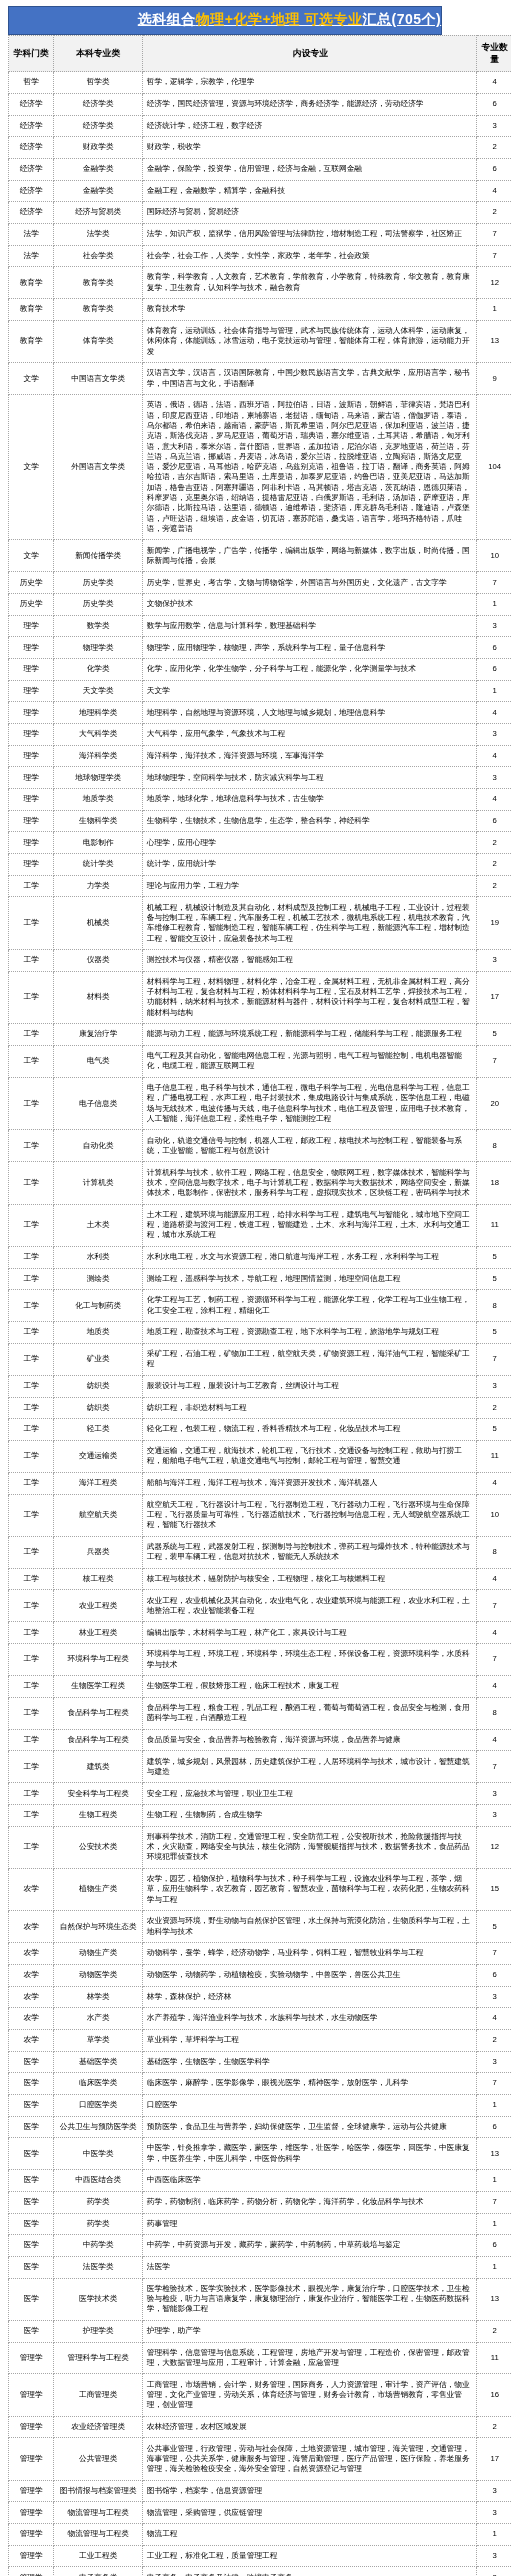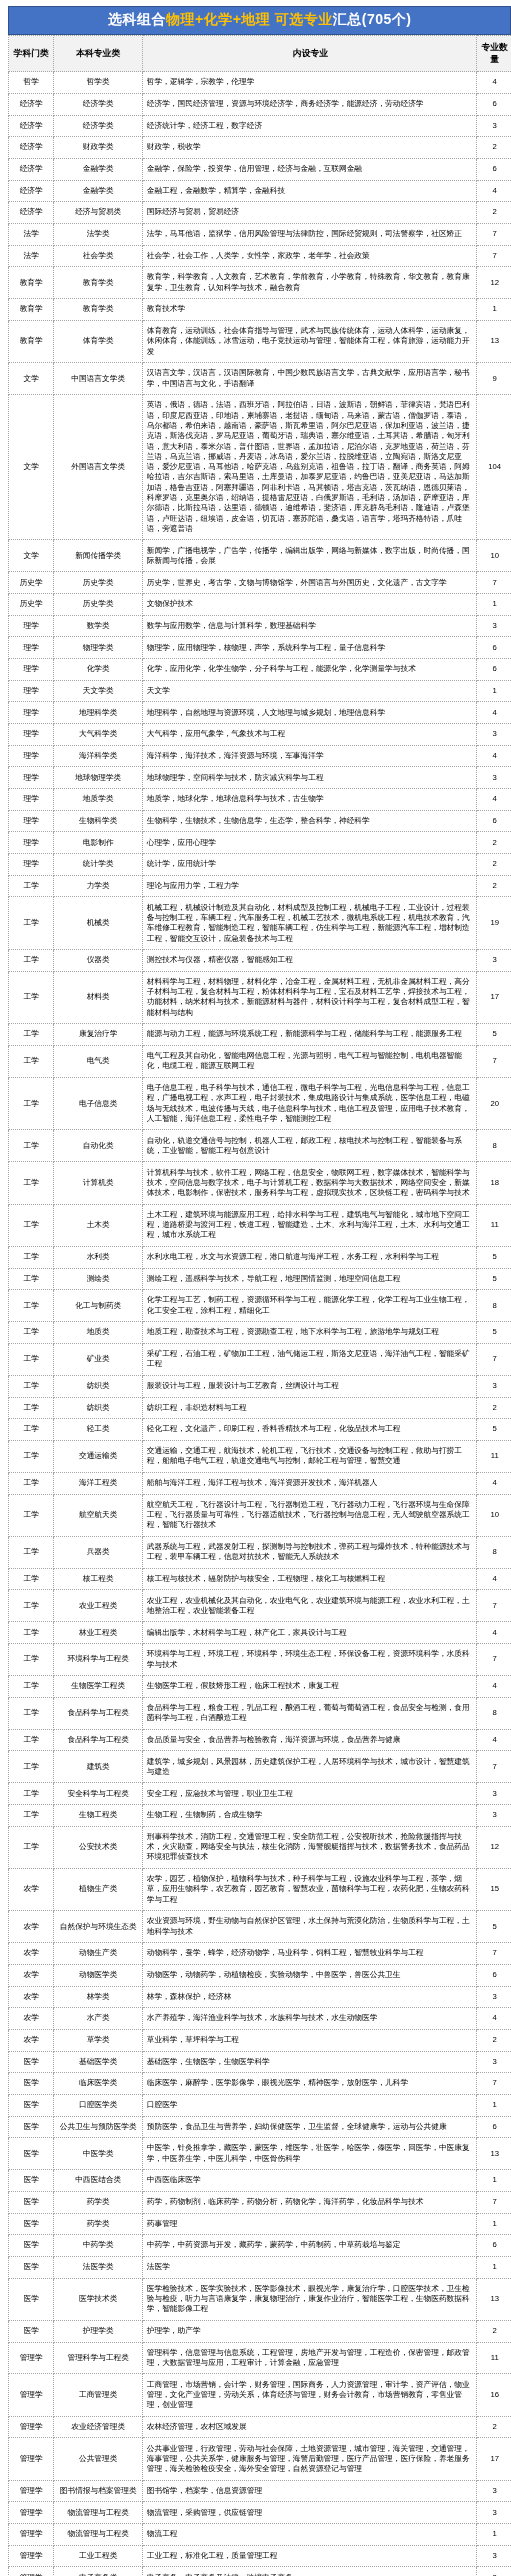--- a/index.html
+++ b/index.html
@@ -7,30 +7,31 @@
     padding: 0;
     background: #ffffff;
     font-family: "Liberation Sans", "DejaVu Sans", sans-serif;
   }
   .page {
     width: 512px;
     box-sizing: border-box;
     padding: 6.2px 0 2.1px 8.2px;
   }
   .title-bar {
-    width: 503px;
+    width: 434px;
     box-sizing: border-box;
     background: #4472C4;
     border: 0.5px solid #2F528F;
     color: #ffffff;
     font-size: 14px;
     font-weight: bold;
-    text-align: center;
+    text-align: right;
     padding: 4.1px 0 4.6px 0;
     letter-spacing: 0.5px;
+    text-decoration: underline;
   }
   .title-bar .hl { color: #FFC000; }
   table.majors-table {
     width: 503px;
     border-collapse: collapse;
     table-layout: fixed;
   }
   .majors-table col.c1 { width: 45px; }
   .majors-table col.c2 { width: 89px; }
   .majors-table col.c3 { width: 334px; }
@@ -131,21 +132,21 @@
   <tr>
     <td>经济学</td>
     <td>经济与贸易类</td>
     <td class="majors">国际经济与贸易，贸易经济</td>
     <td>2</td>
   </tr>
 
   <tr>
     <td>法学</td>
     <td>法学类</td>
-    <td class="majors">法学，马耳他语，监狱学，信用风险管理与法律防控，国际经贸规则，司法警察学，社区矫正</td>
+    <td class="majors">法学，知识产权，监狱学，信用风险管理与法律防控，增材制造工程，司法警察学，社区矫正</td>
     <td>7</td>
   </tr>
 
   <tr>
     <td>法学</td>
     <td>社会学类</td>
     <td class="majors">社会学，社会工作，人类学，女性学，家政学，老年学，社会政策</td>
     <td>7</td>
   </tr>
 
@@ -383,42 +384,42 @@
   <tr>
     <td>工学</td>
     <td>地质类</td>
     <td class="majors">地质工程，勘查技术与工程，资源勘查工程，地下水科学与工程，旅游地学与规划工程</td>
     <td>5</td>
   </tr>
 
   <tr>
     <td>工学</td>
     <td>矿业类</td>
-    <td class="majors">采矿工程，石油工程，矿物加工工程，油气储运工程，斯洛文尼亚语，海洋油气工程，智能采矿工程</td>
+    <td class="majors">采矿工程，石油工程，矿物加工工程，航空航天类，矿物资源工程，海洋油气工程，智能采矿工程</td>
     <td>7</td>
   </tr>
 
   <tr>
     <td>工学</td>
     <td>纺织类</td>
     <td class="majors">服装设计与工程，服装设计与工艺教育，丝绸设计与工程</td>
     <td>3</td>
   </tr>
 
   <tr>
     <td>工学</td>
     <td>纺织类</td>
     <td class="majors">纺织工程，非织造材料与工程</td>
     <td>2</td>
   </tr>
 
   <tr>
     <td>工学</td>
     <td>轻工类</td>
-    <td class="majors">轻化工程，文化遗产，印刷工程，香料香精技术与工程，化妆品技术与工程</td>
+    <td class="majors">轻化工程，包装工程，物流工程，香料香精技术与工程，化妆品技术与工程</td>
     <td>5</td>
   </tr>
 
   <tr>
     <td>工学</td>
     <td>交通运输类</td>
     <td class="majors">交通运输，交通工程，航海技术，轮机工程，飞行技术，交通设备与控制工程，救助与打捞工程，船舶电子电气工程，轨道交通电气与控制，邮轮工程与管理，智慧交通</td>
     <td>11</td>
   </tr>
 

